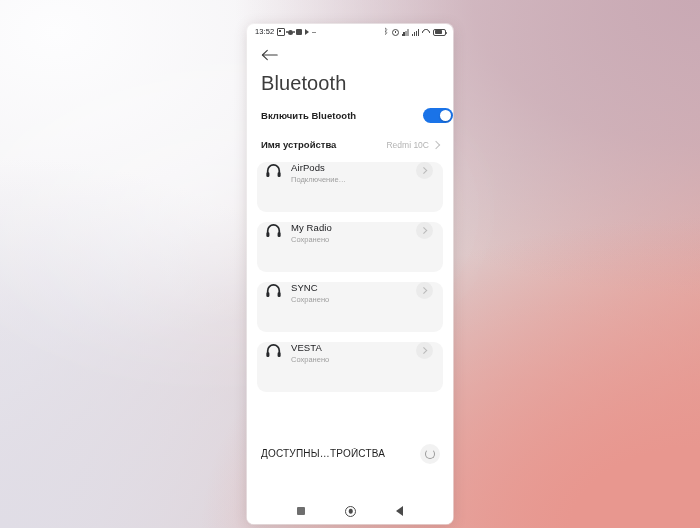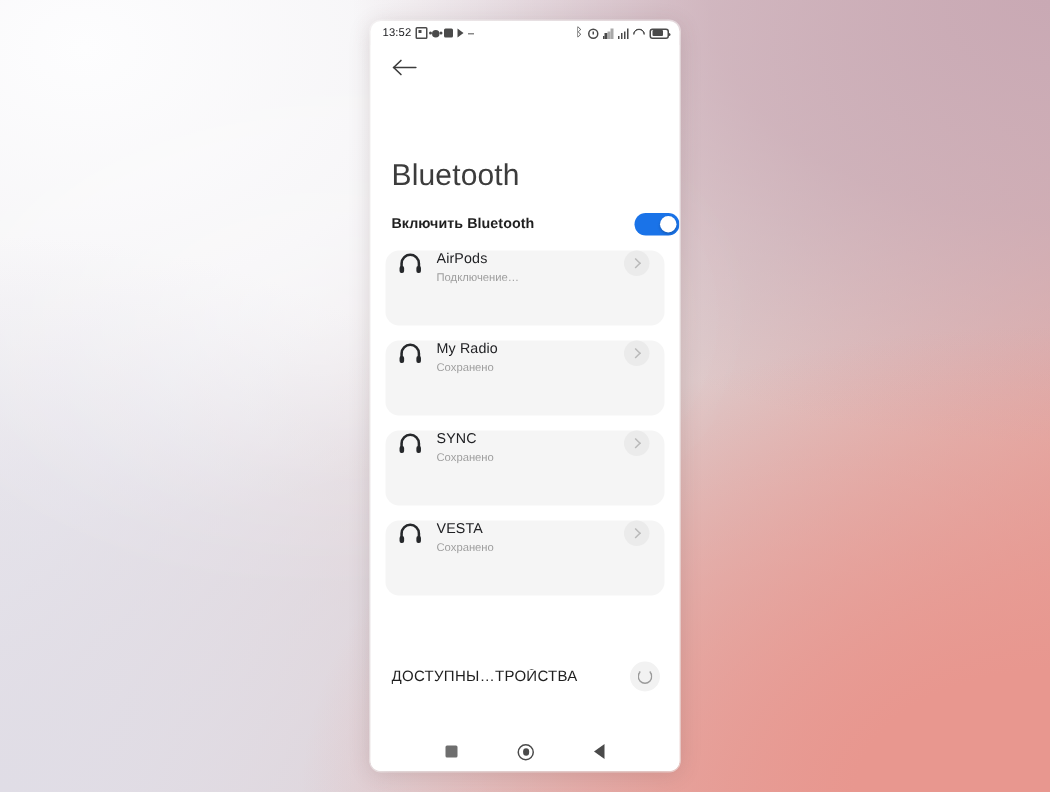--- a/index.html
+++ b/index.html
@@ -32,21 +32,21 @@
     inset: 0;
     background:
       radial-gradient(60% 50% at 30% 40%, rgba(255,255,255,0.30), rgba(255,255,255,0) 70%);
     mix-blend-mode: screen;
   }
 
   
   #phone {
     position: absolute;
     left: 247px;
-    top: 14px;
+    top: 24px;
     width: 206px;
     height: 500px;
     background: #ffffff;
     border-radius: 7px;
     box-shadow: 0 2px 14px rgba(90,60,60,0.18), 0 0 0 1px rgba(255,255,255,0.55);
     overflow: hidden;
     display: flex;
     flex-direction: column;
   }
 
@@ -213,21 +213,20 @@
     display: block;
   }
 
   .page-title {
     font-size: 20px;
     color: #3c3c3c;
     font-weight: 400;
     letter-spacing: 0.1px;
     padding: 8px 0 0 14px;
     line-height: 1.1;
-    margin-top: 44px;
   }
 
   .row-toggle {
     display: flex;
     align-items: center;
     justify-content: space-between;
     padding: 14px 0 10px 14px;
   }
   .row-toggle-label {
     font-size: 9.5px;
@@ -469,20 +468,27 @@
 
     <div class="page-title">Bluetooth</div>
 
     <div class="row-toggle">
       <span class="row-toggle-label">Включить Bluetooth</span>
       <span class="switch on" style="background:#1a73e8;">
         <span class="knob"></span>
       </span>
     </div>
 
+    <div class="row-device">
+      <span class="row-device-label">Имя устройства</span>
+      <span class="row-device-right">
+        <span class="row-device-value">Redmi 10C</span>
+        <span class="chev-plain"></span>
+      </span>
+    </div>
 
     <div class="cards">
 
       <div class="card">
         <svg class="hp-icon" viewBox="0 0 20 20">
           <path d="M3.2 14.2 V10.2 a6.8 6.8 0 0 1 13.6 0 V14.2" stroke="#26282b" stroke-width="2" fill="none" stroke-linecap="round"></path>
           <rect x="1.6" y="12.2" width="3.6" height="5.4" rx="1.5" fill="#26282b"></rect>
           <rect x="14.8" y="12.2" width="3.6" height="5.4" rx="1.5" fill="#26282b"></rect>
         </svg>
         <span class="card-text">

